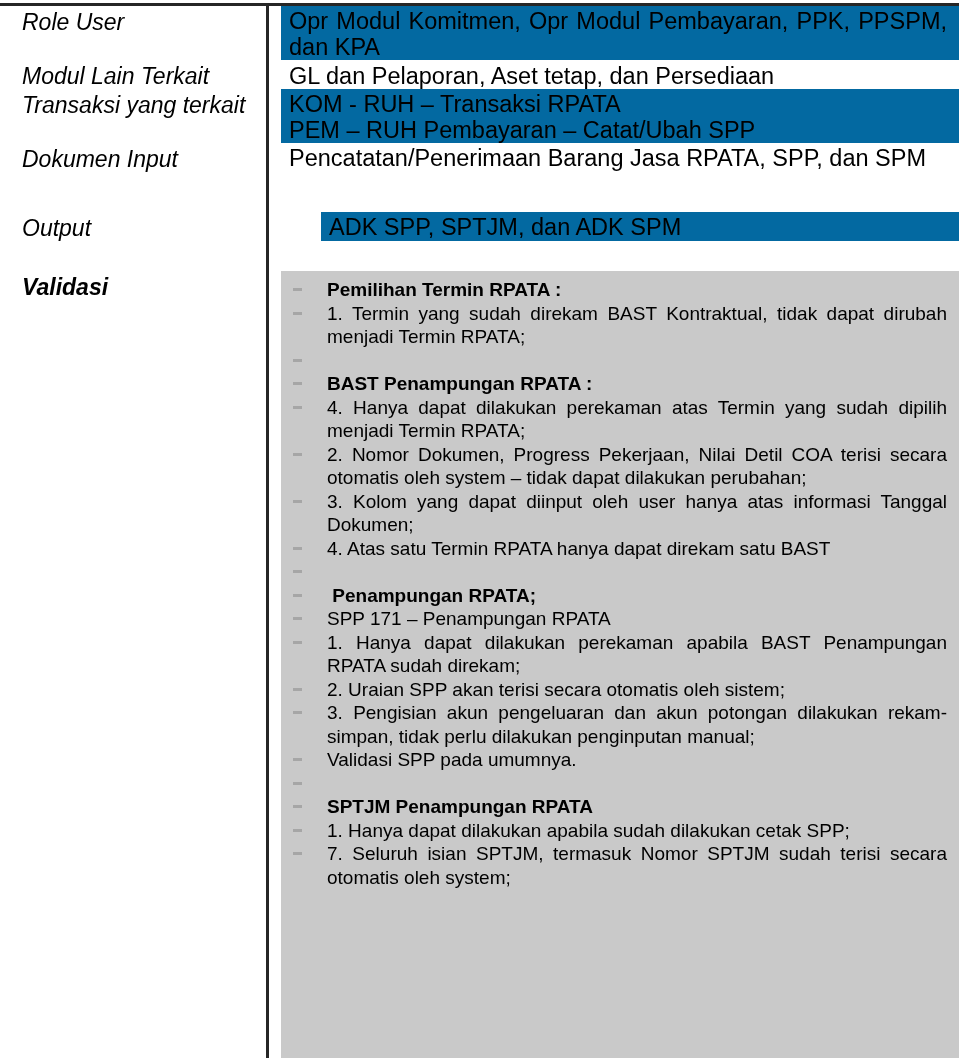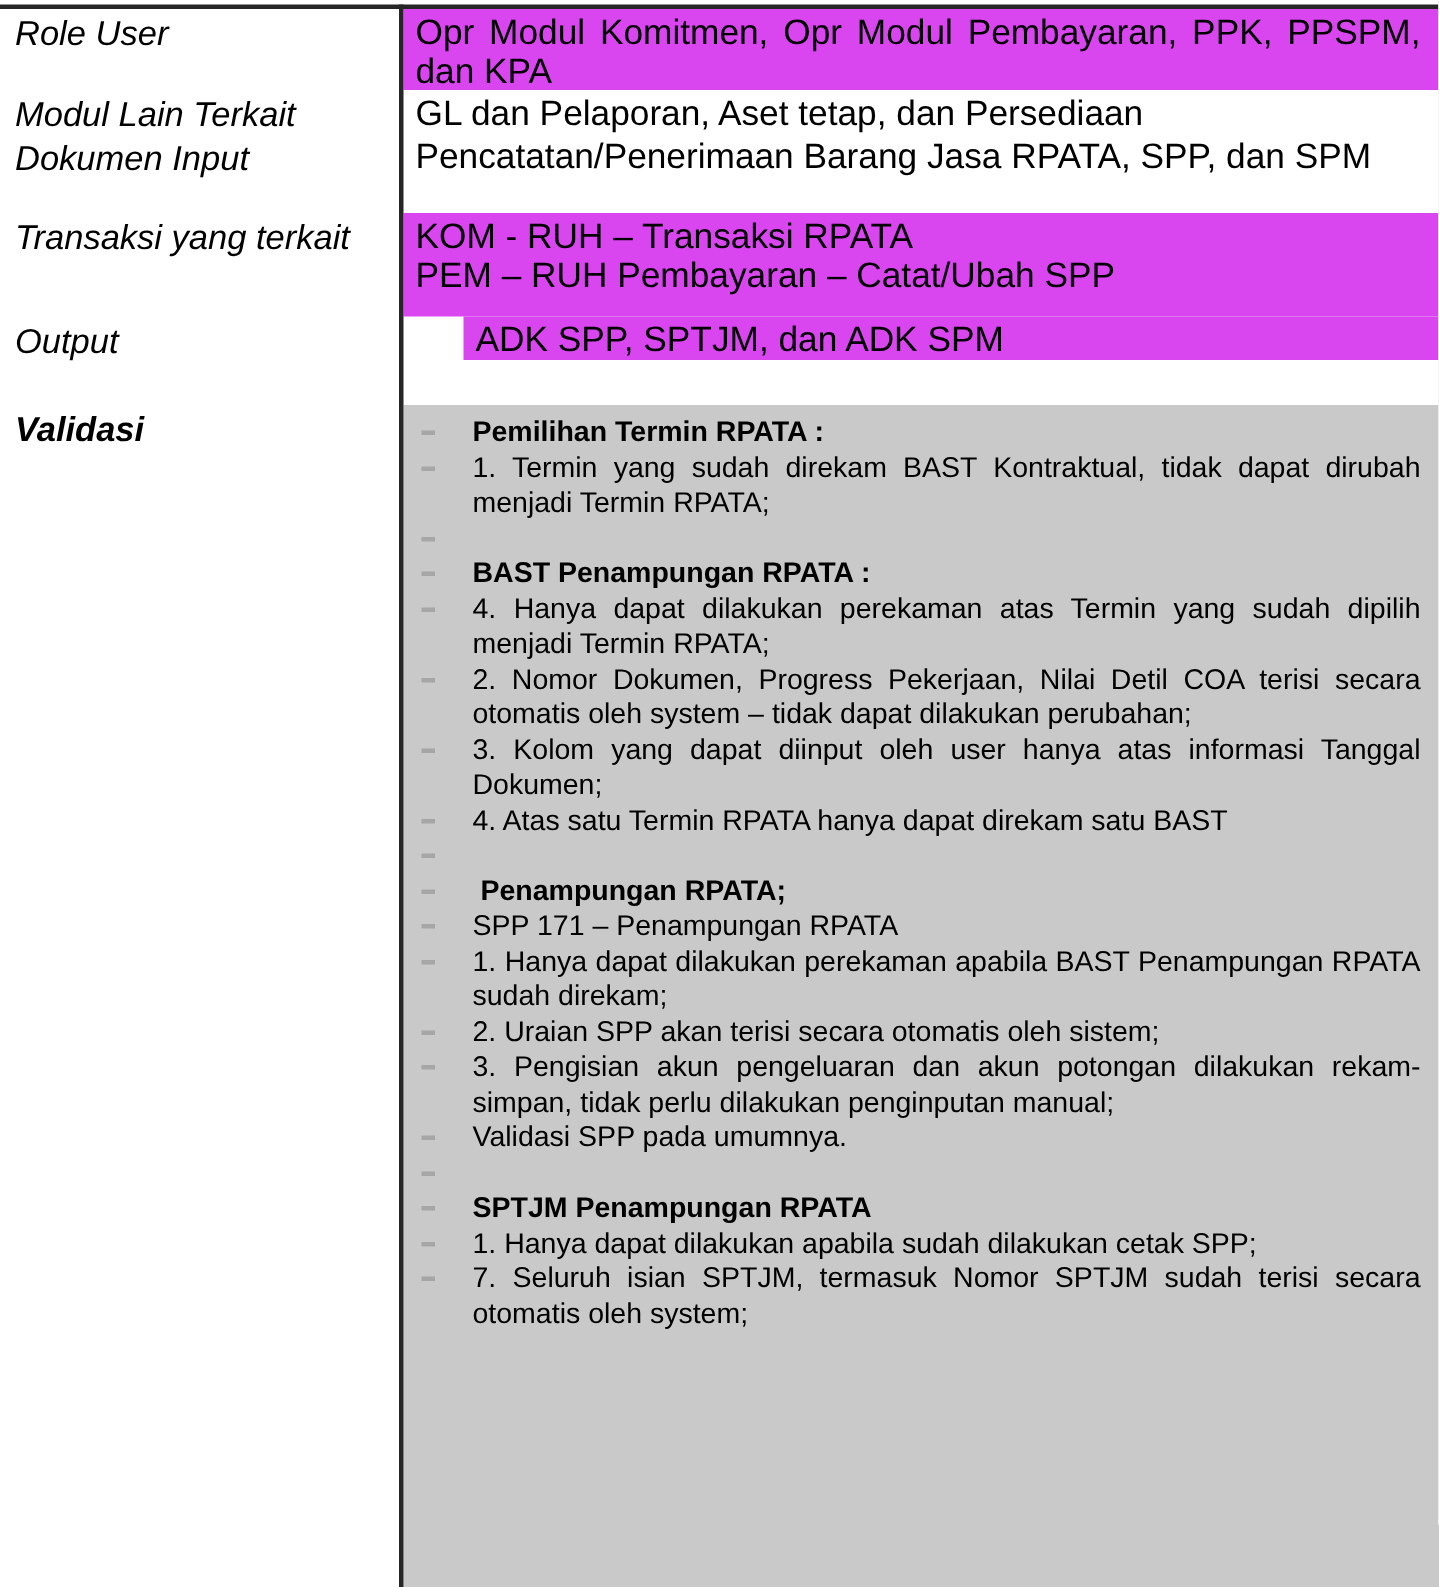--- a/index.html
+++ b/index.html
@@ -13,36 +13,36 @@
   }
   .top-border{
     position:absolute;top:3px;left:0;width:959px;height:3px;
     background:#262626;z-index:5;
   }
   .v-divider{
     position:absolute;top:3px;bottom:0;left:266px;width:3px;
     background:#262626;z-index:5;
   }
   #rows{position:absolute;top:6px;left:0;right:0;}
-  .row{display:flex;align-items:stretch;}
+  .row{display:flex;align-items:stretch;margin-left:12px;}
   .lbl{
     flex:none;width:269px;box-sizing:border-box;
     padding:3px 6px 0 10px;
     font-style:italic;font-size:23px;line-height:26px;
   }
   .val{
     flex:1;box-sizing:border-box;
     padding:2px 12px 0 8px;
     font-size:23.5px;line-height:26px;
   }
   .val .para{text-align:justify;}
-  .shade{background:#d946ef;}
+  .shade{background:#0369a1;}
   #rows .row:nth-child(1) .val{min-height:52px;}
   #rows .row:nth-child(1){min-height:52px;}
-  #rows .row:nth-child(2){min-height:27px;}
+  #rows .row:nth-child(2){min-height:27px;align-items:center;}
   #rows .row:nth-child(3){min-height:53px;}
   #rows .row:nth-child(4){min-height:69px;}
   #rows .row:nth-child(5){min-height:28px;gap:40px;}
   .row-gap{height:30px;}
   .row-validasi{display:flex;min-height:793px;}
   .row-validasi .lbl{font-weight:bold;}
   .v-content{
     flex:1;box-sizing:border-box;
     background:#c9c9c9;
     padding:7px 12px 0 46px;
@@ -77,30 +77,30 @@
           <div class="para">Opr Modul Komitmen, Opr Modul Pembayaran, PPK, PPSPM, dan KPA</div>
         </div>
   </div>
       <div class="row">
     <div class="lbl">Modul Lain Terkait</div>
     <div class="val">
           <div class="para">GL dan Pelaporan, Aset tetap, dan Persediaan</div>
         </div>
   </div>
       <div class="row">
-    <div class="lbl">Dokumen Input</div>
-    <div class="val">
-          <div class="para">Pencatatan/Penerimaan Barang Jasa RPATA, SPP, dan SPM</div>
-        </div>
-  </div>
-      <div class="row">
     <div class="lbl">Transaksi yang terkait</div>
     <div class="val shade">
           <div class="para">KOM - RUH – Transaksi RPATA</div>
           <div class="para">PEM – RUH Pembayaran – Catat/Ubah SPP</div>
+        </div>
+  </div>
+      <div class="row">
+    <div class="lbl">Dokumen Input</div>
+    <div class="val">
+          <div class="para">Pencatatan/Penerimaan Barang Jasa RPATA, SPP, dan SPM</div>
         </div>
   </div>
       <div class="row">
     <div class="lbl">Output</div>
     <div class="val shade">
           <div class="para">ADK SPP, SPTJM, dan ADK SPM</div>
         </div>
   </div>
       <div class="row row-gap" id="gap-row">
       <div class="lbl"></div>

